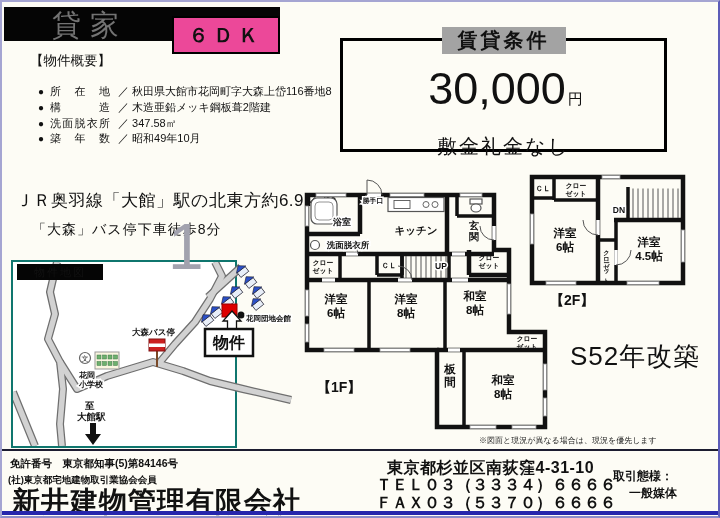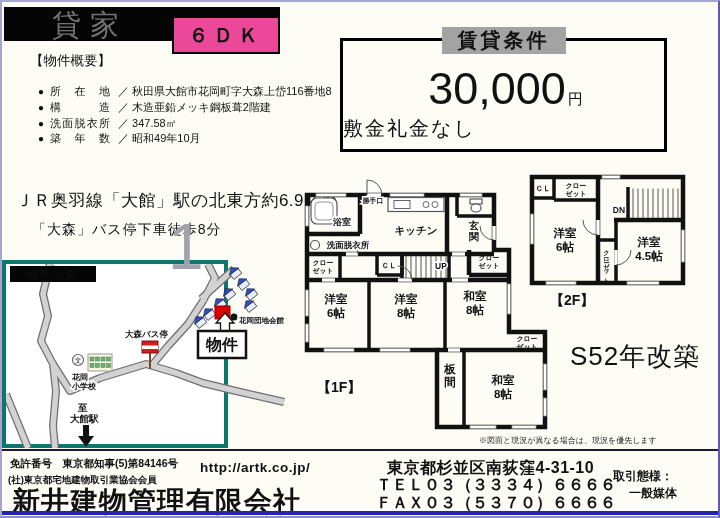--- a/index.html
+++ b/index.html
@@ -18,32 +18,32 @@
   #dk-box{left:170px;top:14px;width:108px;height:38px;background:#ec4899;border:2px solid #000;
     text-align:center;line-height:34px;font-size:20px;letter-spacing:5px;font-weight:bold;}
   
   #cond-box{left:338px;top:36px;width:327px;height:114px;border:3px solid #000;}
   #cond-title{position:absolute;top:-14px;left:50%;transform:translateX(-50%);
     background:#a3a3a3;padding:0 16px;font-size:20px;font-weight:bold;letter-spacing:3px;white-space:nowrap;}
   #cond-row1{margin-top:22px;display:flex;justify-content:center;align-items:baseline;}
   #rent-label{font-size:17px;letter-spacing:1px;}
   #rent-value{font-size:45px;letter-spacing:0;margin-left:4px;}
   #rent-unit{font-size:15px;margin-left:2px;}
-  #cond-row2{margin-top:0px;text-align:left;font-size:20px;letter-spacing:2px;}
+  #cond-row2{margin-top:18px;text-align:center;font-size:20px;letter-spacing:2px;}
   
   #ov-heading{left:28px;top:50px;font-size:13.5px;}
   #ov-list{left:36px;top:82px;font-size:11px;line-height:14.8px;white-space:nowrap;}
   .ov-item .ov-bullet{font-size:10px;margin-right:6px;}
   .ov-label{display:inline-block;width:60px;text-align:justify;text-align-last:justify;}
   .ov-sep{margin:0 3px 0 8px;}
   
   #access1{left:14px;top:187px;font-size:17px;letter-spacing:0.5px;}
   #access2{left:30px;top:219px;font-size:14px;letter-spacing:1px;text-align:right;}
   
-  #map-box{left:0;top:258px;width:226px;height:188px;border:4px solid #0f766e;background:#fff;z-index:2;}
+  #map-box{left:9px;top:258px;width:226px;height:188px;border:2px solid #0f766e;background:#fff;z-index:2;}
   #watermark{left:166px;top:213px;font-size:64px;line-height:1;color:#a2a2ae;z-index:3;}
   
   #plan-svg{left:300px;top:170px;z-index:1;}
   #renov-note{left:568px;top:337px;font-size:26px;letter-spacing:1px;}
   #disclaimer{left:477px;top:433px;font-size:8px;color:#222;}
   
   #footer-line{left:0;top:447px;width:720px;height:2px;background:#1c1c30;}
   #lic1{left:8px;top:455px;font-size:10.5px;font-weight:bold;}
   #lic2{left:6px;top:472px;font-size:9.5px;font-weight:bold;}
   #url{left:198px;top:458px;font-size:13.5px;font-weight:bold;letter-spacing:0.5px;}
@@ -322,21 +322,20 @@
       <text x="248" y="133" class="flabel">【2F】</text>
     </g>
   </svg>
 
   <div class="abs" id="renov-note">S52年改築</div>
   <div class="abs" id="disclaimer">※図面と現況が異なる場合は、現況を優先します</div>
 
   <div class="abs" id="footer-line"></div>
   <div class="abs" id="lic1">免許番号　東京都知事(5)第84146号</div>
   <div class="abs" id="lic2">(社)東京都宅地建物取引業協会会員</div>
-  <div class="abs" id="url">http://artk.co.jp/</div>
   <div class="abs" id="company">新井建物管理有限会社</div>
   <div class="abs" id="addr">東京都杉並区南荻窪4-31-10</div>
   <div class="abs" id="tel">ＴＥＬ０３（３３３４）６６６６</div>
   <div class="abs" id="fax">ＦＡＸ０３（５３７０）６６６６</div>
   <div class="abs" id="deal-label">取引態様：</div>
   <div class="abs" id="deal-value">一般媒体</div>
   <div class="abs" id="bottom-line"></div>
 
 </div>
 

